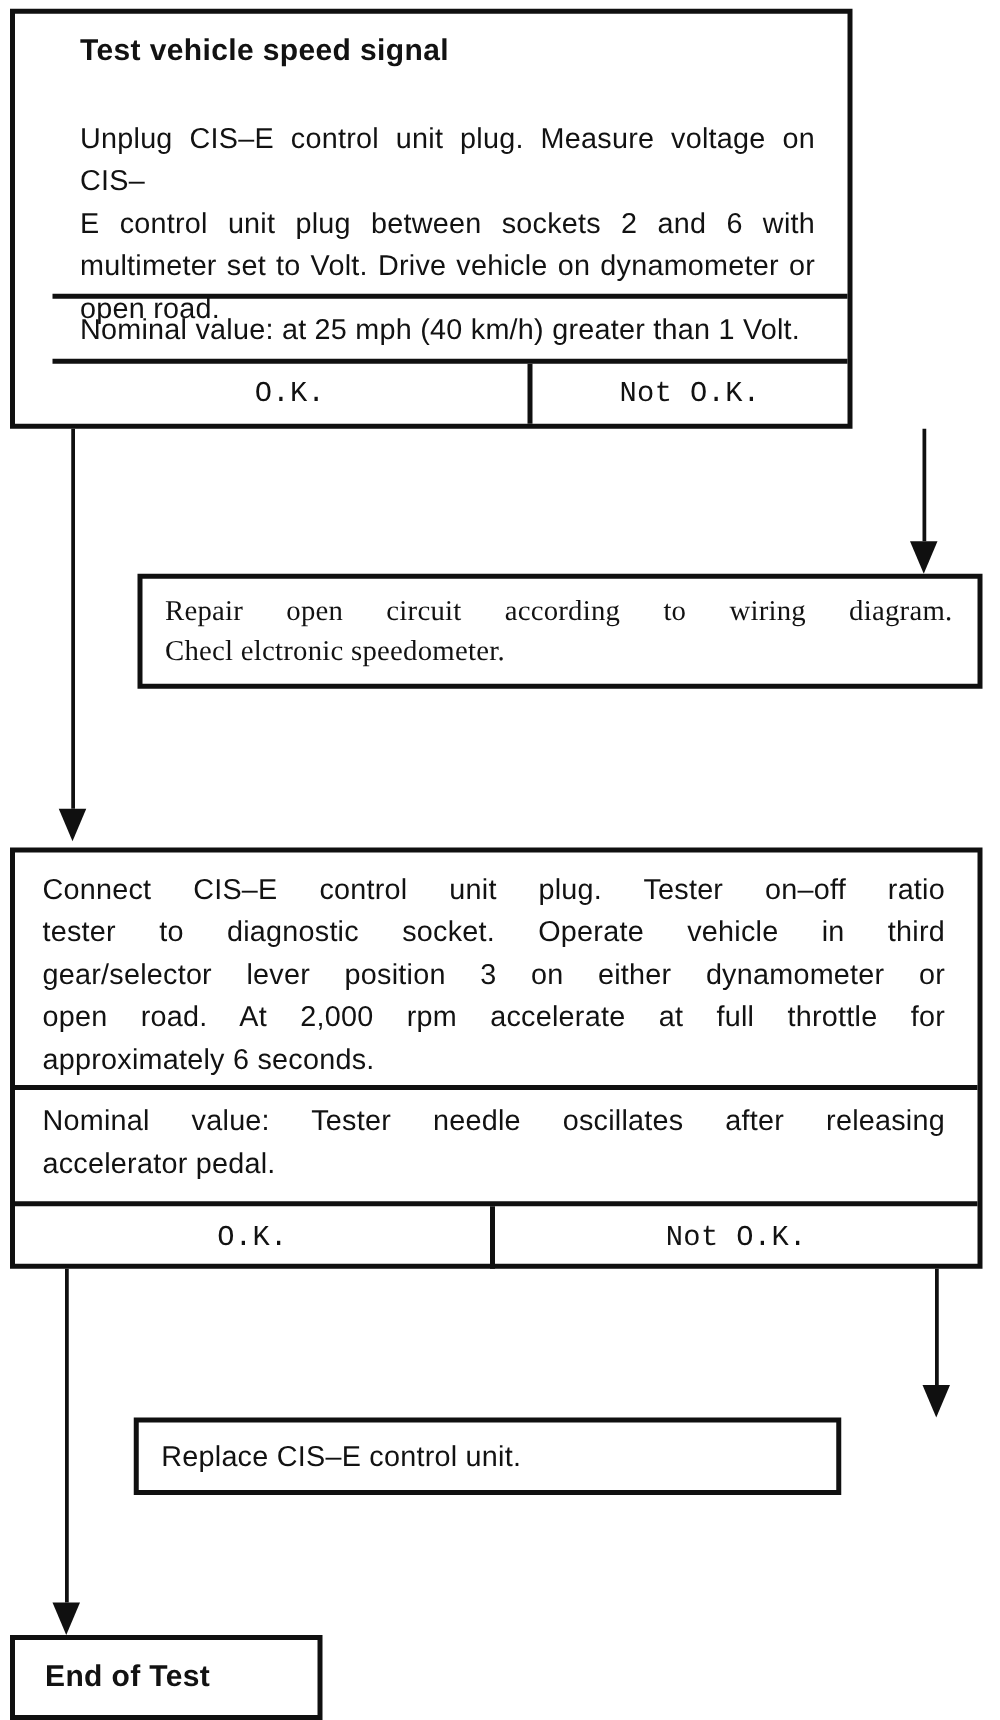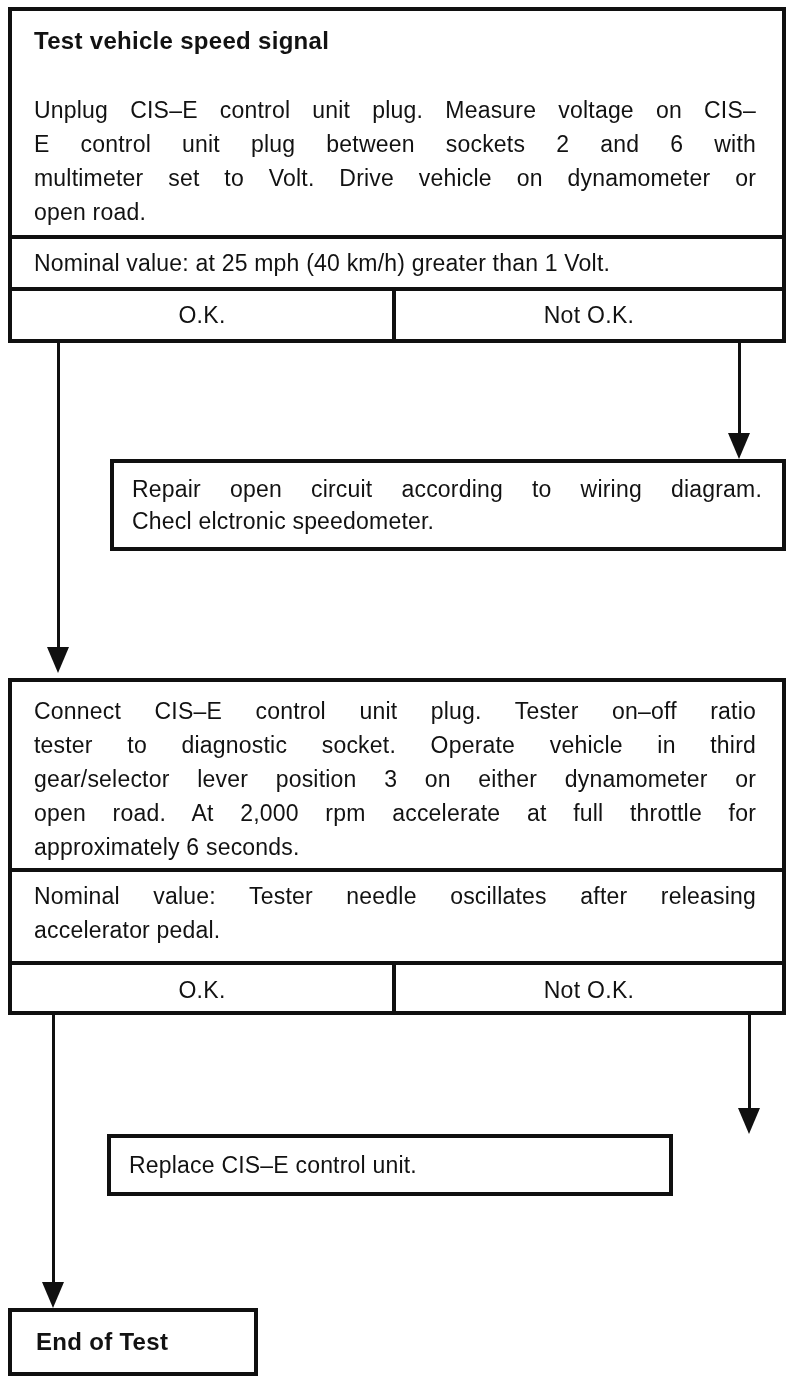--- a/index.html
+++ b/index.html
@@ -8,34 +8,34 @@
     font-family:"Liberation Sans",sans-serif;color:#121212;overflow:hidden;
   }
   .box{position:absolute;border:4px solid #101010;background:#fff;box-sizing:border-box;}
   .sep{border-top:4px solid #101010;}
   .txt{font-size:23px;line-height:34px;letter-spacing:0.2px;}
   .jl{text-align:justify;text-align-last:justify;}
   .ll{text-align:left;}
   .pad{padding-left:22px;padding-right:26px;}
   .title{font-size:24px;font-weight:700;letter-spacing:0.3px;}
   .okrow{display:flex;align-items:stretch;}
-  .okcell{display:flex;align-items:center;justify-content:center;font-size:23px;letter-spacing:0.3px;}
+  .okcell{display:flex;align-items:center;justify-content:center;font-size:23px;letter-spacing:0.3px;font-family:Liberation Mono, monospace;}
   .okcell.left{flex:0 0 384px;border-right:4px solid #101010;box-sizing:border-box;}
   .okcell.right{flex:1;}
   .vline{position:absolute;width:3px;background:#101010;}
   .ahead{position:absolute;width:0;height:0;
     border-left:11px solid transparent;border-right:11px solid transparent;
     border-top:26px solid #101010;}
 </style>
 </head>
 <body>
 
 <div class="canvas">
 
-  <div class="box" style="left:8px;top:7px;width:778px;height:336px;">
+  <div class="box" style="left:8px;top:7px;width:674px;height:336px;padding-left:30px;">
     <div style="height:224px;">
       <div class="title pad" style="padding-top:16px;">Test vehicle speed signal</div>
       <div class="txt pad" style="margin-top:38px;">
         <div class="jl">Unplug CIS–E control unit plug. Measure voltage on CIS–</div>
         <div class="jl">E control unit plug between sockets 2 and 6 with</div>
         <div class="jl">multimeter set to Volt.  Drive vehicle on dynamometer or</div>
         <div class="ll">open road.</div>
       </div>
     </div>
     <div class="sep"></div>
@@ -46,21 +46,21 @@
       <div class="okcell right">Not O.K.</div>
     </div>
   </div>
 
   <div class="vline" style="left:57px;top:343px;height:304px;"></div>
   <div class="ahead" style="left:47px;top:647px;"></div>
 
   <div class="vline" style="left:738px;top:343px;height:90px;"></div>
   <div class="ahead" style="left:728px;top:433px;"></div>
 
-  <div class="box" style="left:110px;top:459px;width:676px;height:92px;">
+  <div class="box" style="left:110px;top:459px;width:676px;height:92px;font-family:Liberation Serif, serif;">
     <div class="txt" style="padding:10px 20px 0 18px;line-height:32px;">
       <div class="jl">Repair open circuit according to wiring diagram.</div>
       <div class="ll">Checl elctronic speedometer.</div>
     </div>
   </div>
 
   <div class="box" style="left:8px;top:678px;width:778px;height:337px;">
     <div style="height:186px;">
       <div class="txt pad" style="padding-top:12px;">
         <div class="jl">Connect CIS–E control unit plug. Tester on–off ratio</div>

